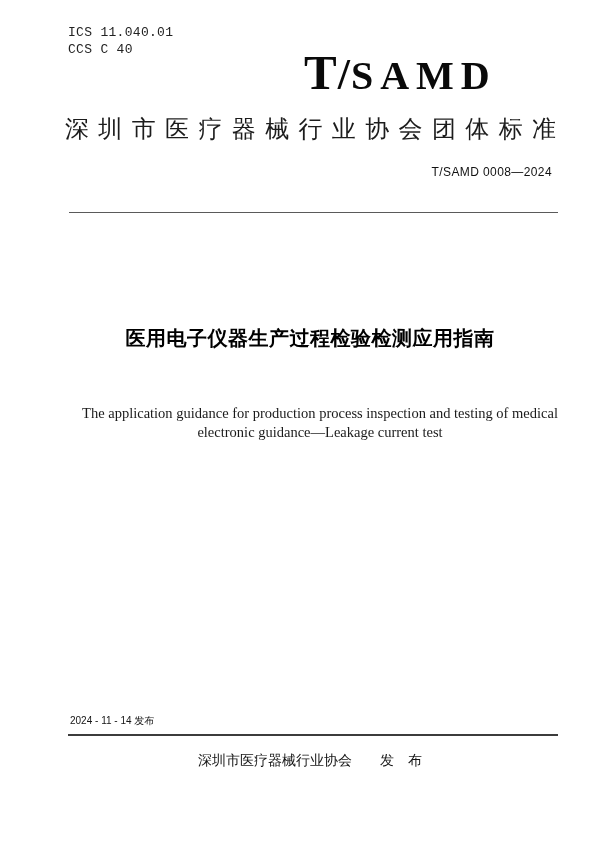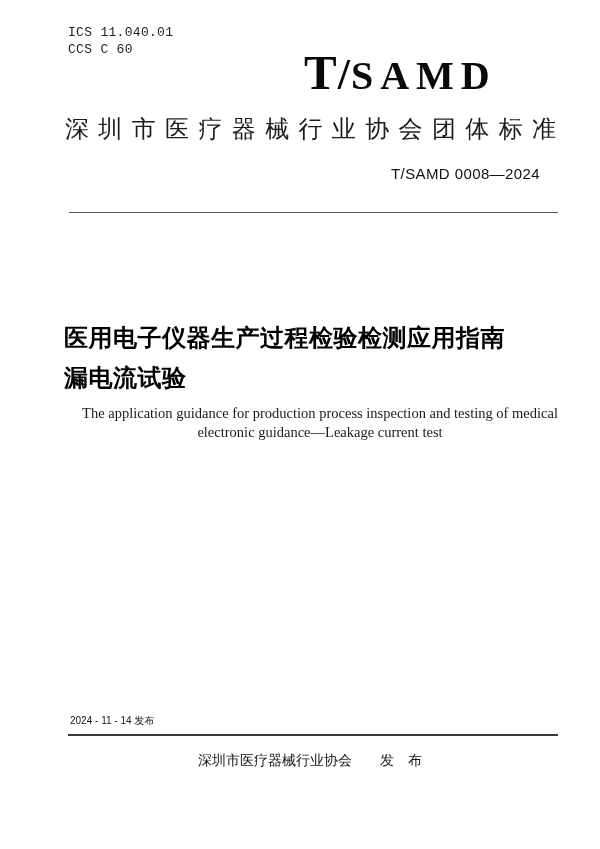--- a/index.html
+++ b/index.html
@@ -55,39 +55,39 @@
     text-align-last: justify;
     white-space: nowrap;
     display: flex;
     justify-content: space-between;
   }
   
   .org-banner span { flex: 1; text-align: justify; text-align-last: justify; }
 
   .standard-number {
     position: absolute;
-    right: 60px;
+    right: 48px;
     top: 165px;
-    font-size: 15px;
+    font-size: 12px;
     font-weight: 500;
     letter-spacing: 0.4px;
     color: #111111;
   }
 
   .rule { position: absolute; background: #4a4a4a; }
   .rule-top    { left: 69px; top: 212px; width: 489px; height: 1px; background: #5a5a5a; }
   .rule-bottom { left: 68px; top: 734px; width: 490px; height: 2px; background: #3c3c3c; }
 
   .title-cn {
     position: absolute;
     left: 64px;
     top: 318px;
     width: 492px;
-    text-align: left;
-    font-size: 24px;
+    text-align: center;
+    font-size: 20px;
     font-weight: bold;
     line-height: 40px;
     color: #000000;
     letter-spacing: 0.5px;
   }
   .title-en {
     position: absolute;
     left: 60px;
     top: 404px;
     width: 520px;
@@ -120,37 +120,36 @@
     color: #141414;
     white-space: pre;
   }
 </style>
 </head>
 <body>
 
 <div class="page">
 
   <div class="ics-code">ICS 11.040.01</div>
-  <div class="ccs-code">CCS C 60</div>
+  <div class="ccs-code">CCS C 40</div>
 
   <div class="logo">
     <span class="logo-t">T</span><span class="logo-slash">/</span><span class="logo-samd">SAMD</span>
   </div>
 
   <div class="org-banner">
     <span>深圳市医疗器械行业协会团体标准</span>
   </div>
 
   <div class="standard-number">T/SAMD 0008—2024</div>
 
   <div class="rule rule-top"></div>
 
   <div class="title-cn">
     <div>医用电子仪器生产过程检验检测应用指南</div>
-    <div>漏电流试验</div>
   </div>
 
   <div class="title-en">
     <div>The application guidance for production process inspection and testing of medical</div>
     <div>electronic guidance—Leakage current test</div>
   </div>
 
   <div class="date-row">
     <span>2024 - 11 - 14 发布</span>
   </div>

